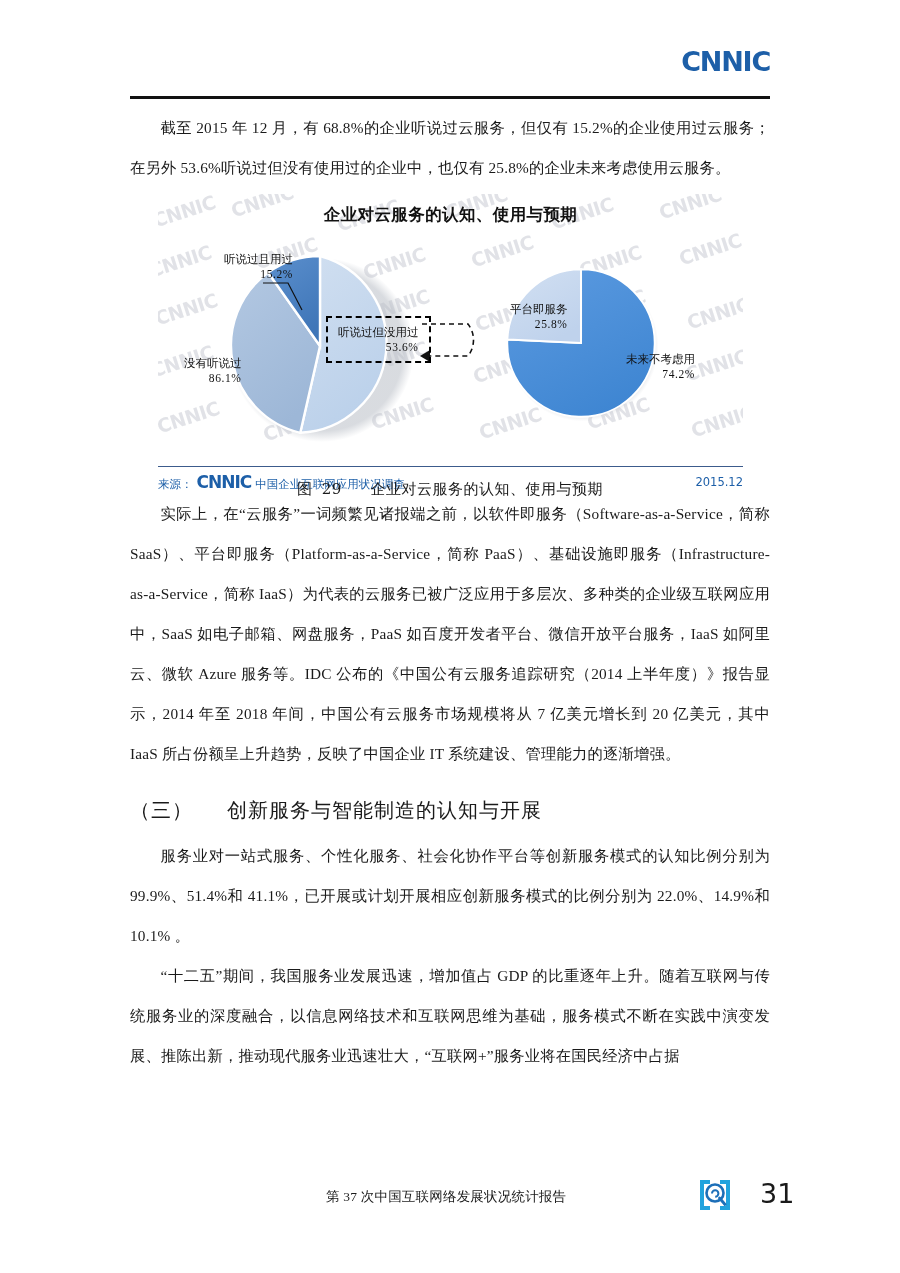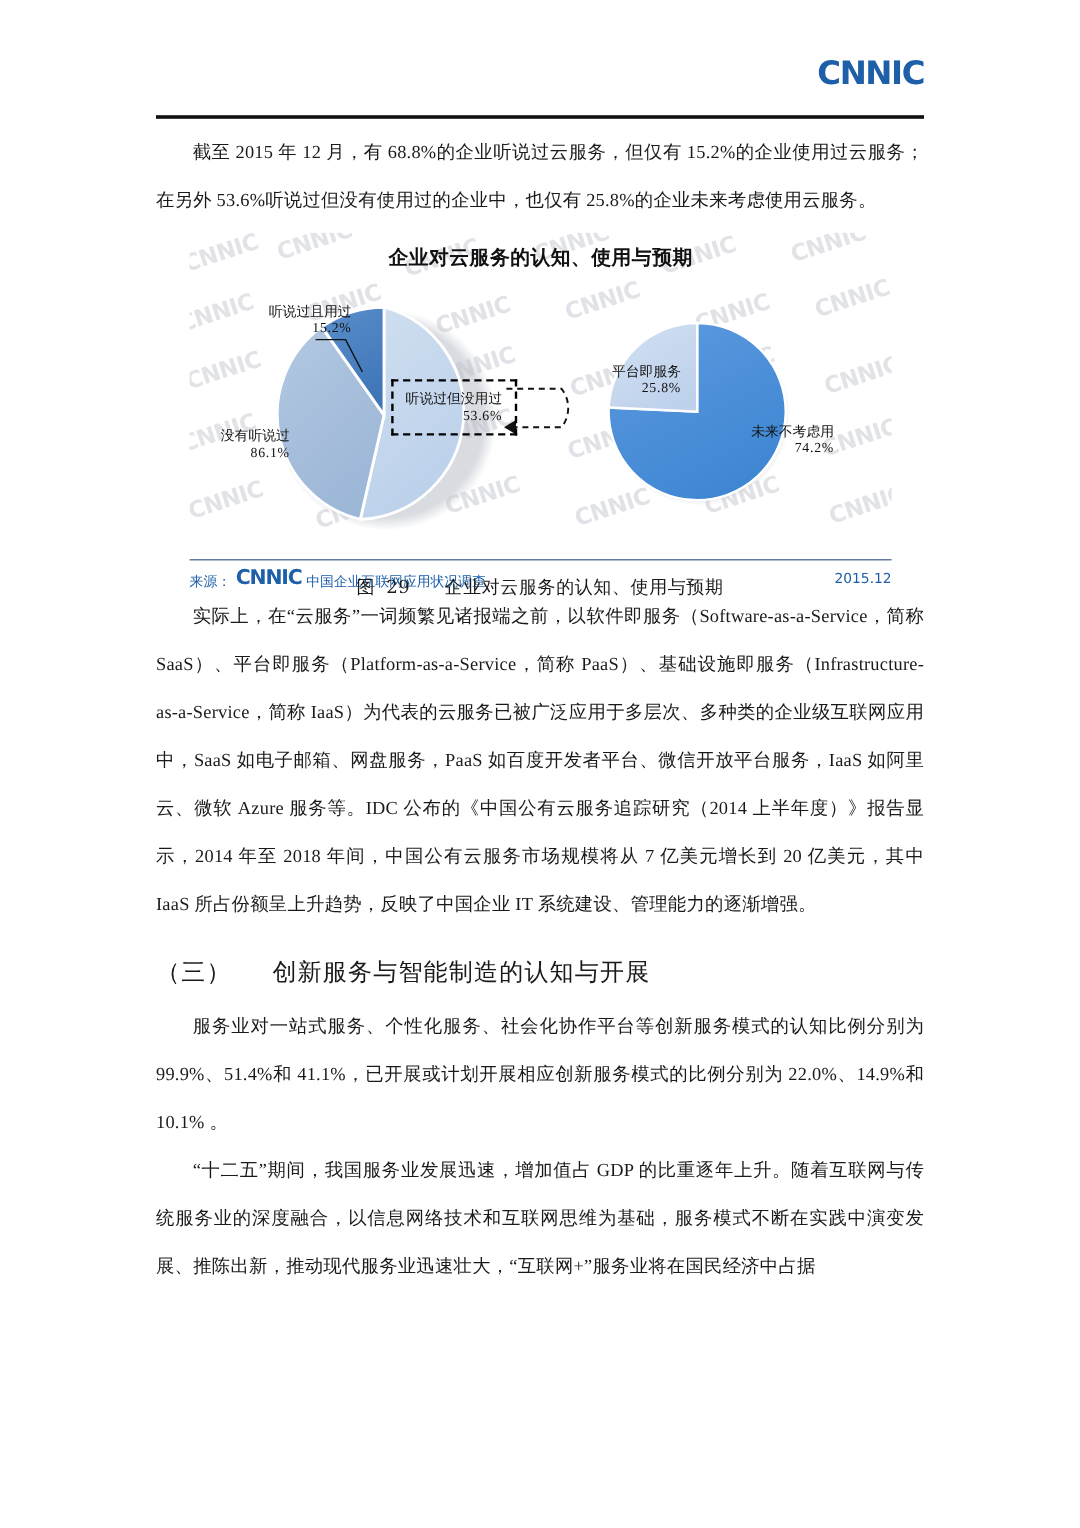--- a/index.html
+++ b/index.html
@@ -431,14 +431,25 @@
     <h2 class="section-heading">
       <span class="sec-num">（三）</span><span>创新服务与智能制造的认知与开展</span>
     </h2>
 
     <p class="para indent">服务业对一站式服务、个性化服务、社会化协作平台等创新服务模式的认知比例分别为 99.9%、51.4%和 41.1%，已开展或计划开展相应创新服务模式的比例分别为 22.0%、14.9%和 10.1% 。</p>
 
     <p class="para indent">“十二五”期间，我国服务业发展迅速，增加值占 GDP 的比重逐年上升。随着互联网与传统服务业的深度融合，以信息网络技术和互联网思维为基础，服务模式不断在实践中演变发展、推陈出新，推动现代服务业迅速壮大，“互联网+”服务业将在国民经济中占据</p>
 
   </div>
 
+  <div class="footer">
+    <span class="footer-text">第 37 次中国互联网络发展状况统计报告</span>
+    <svg class="footer-logo" viewBox="0 0 34 34">
+      <path d="M2 2 H12 V6 H6 V28 H12 V32 H2 Z" fill="#22a3dd"></path>
+      <path d="M32 2 H22 V6 H28 V28 H22 V32 H32 Z" fill="#22a3dd"></path>
+      <circle cx="17" cy="15" r="8.5" fill="none" stroke="#1d6fb8" stroke-width="2.6"></circle>
+      <path d="M14 15.5 a3.2 3.2 0 1 1 3.2 3.2" fill="none" stroke="#1d6fb8" stroke-width="2"></path>
+      <line x1="21.5" y1="20" x2="27" y2="26.5" stroke="#1d6fb8" stroke-width="2.8" stroke-linecap="round"></line>
+    </svg>
+    <span class="footer-page">31</span>
+  </div>
 
 </div>
 
 </body></html>

